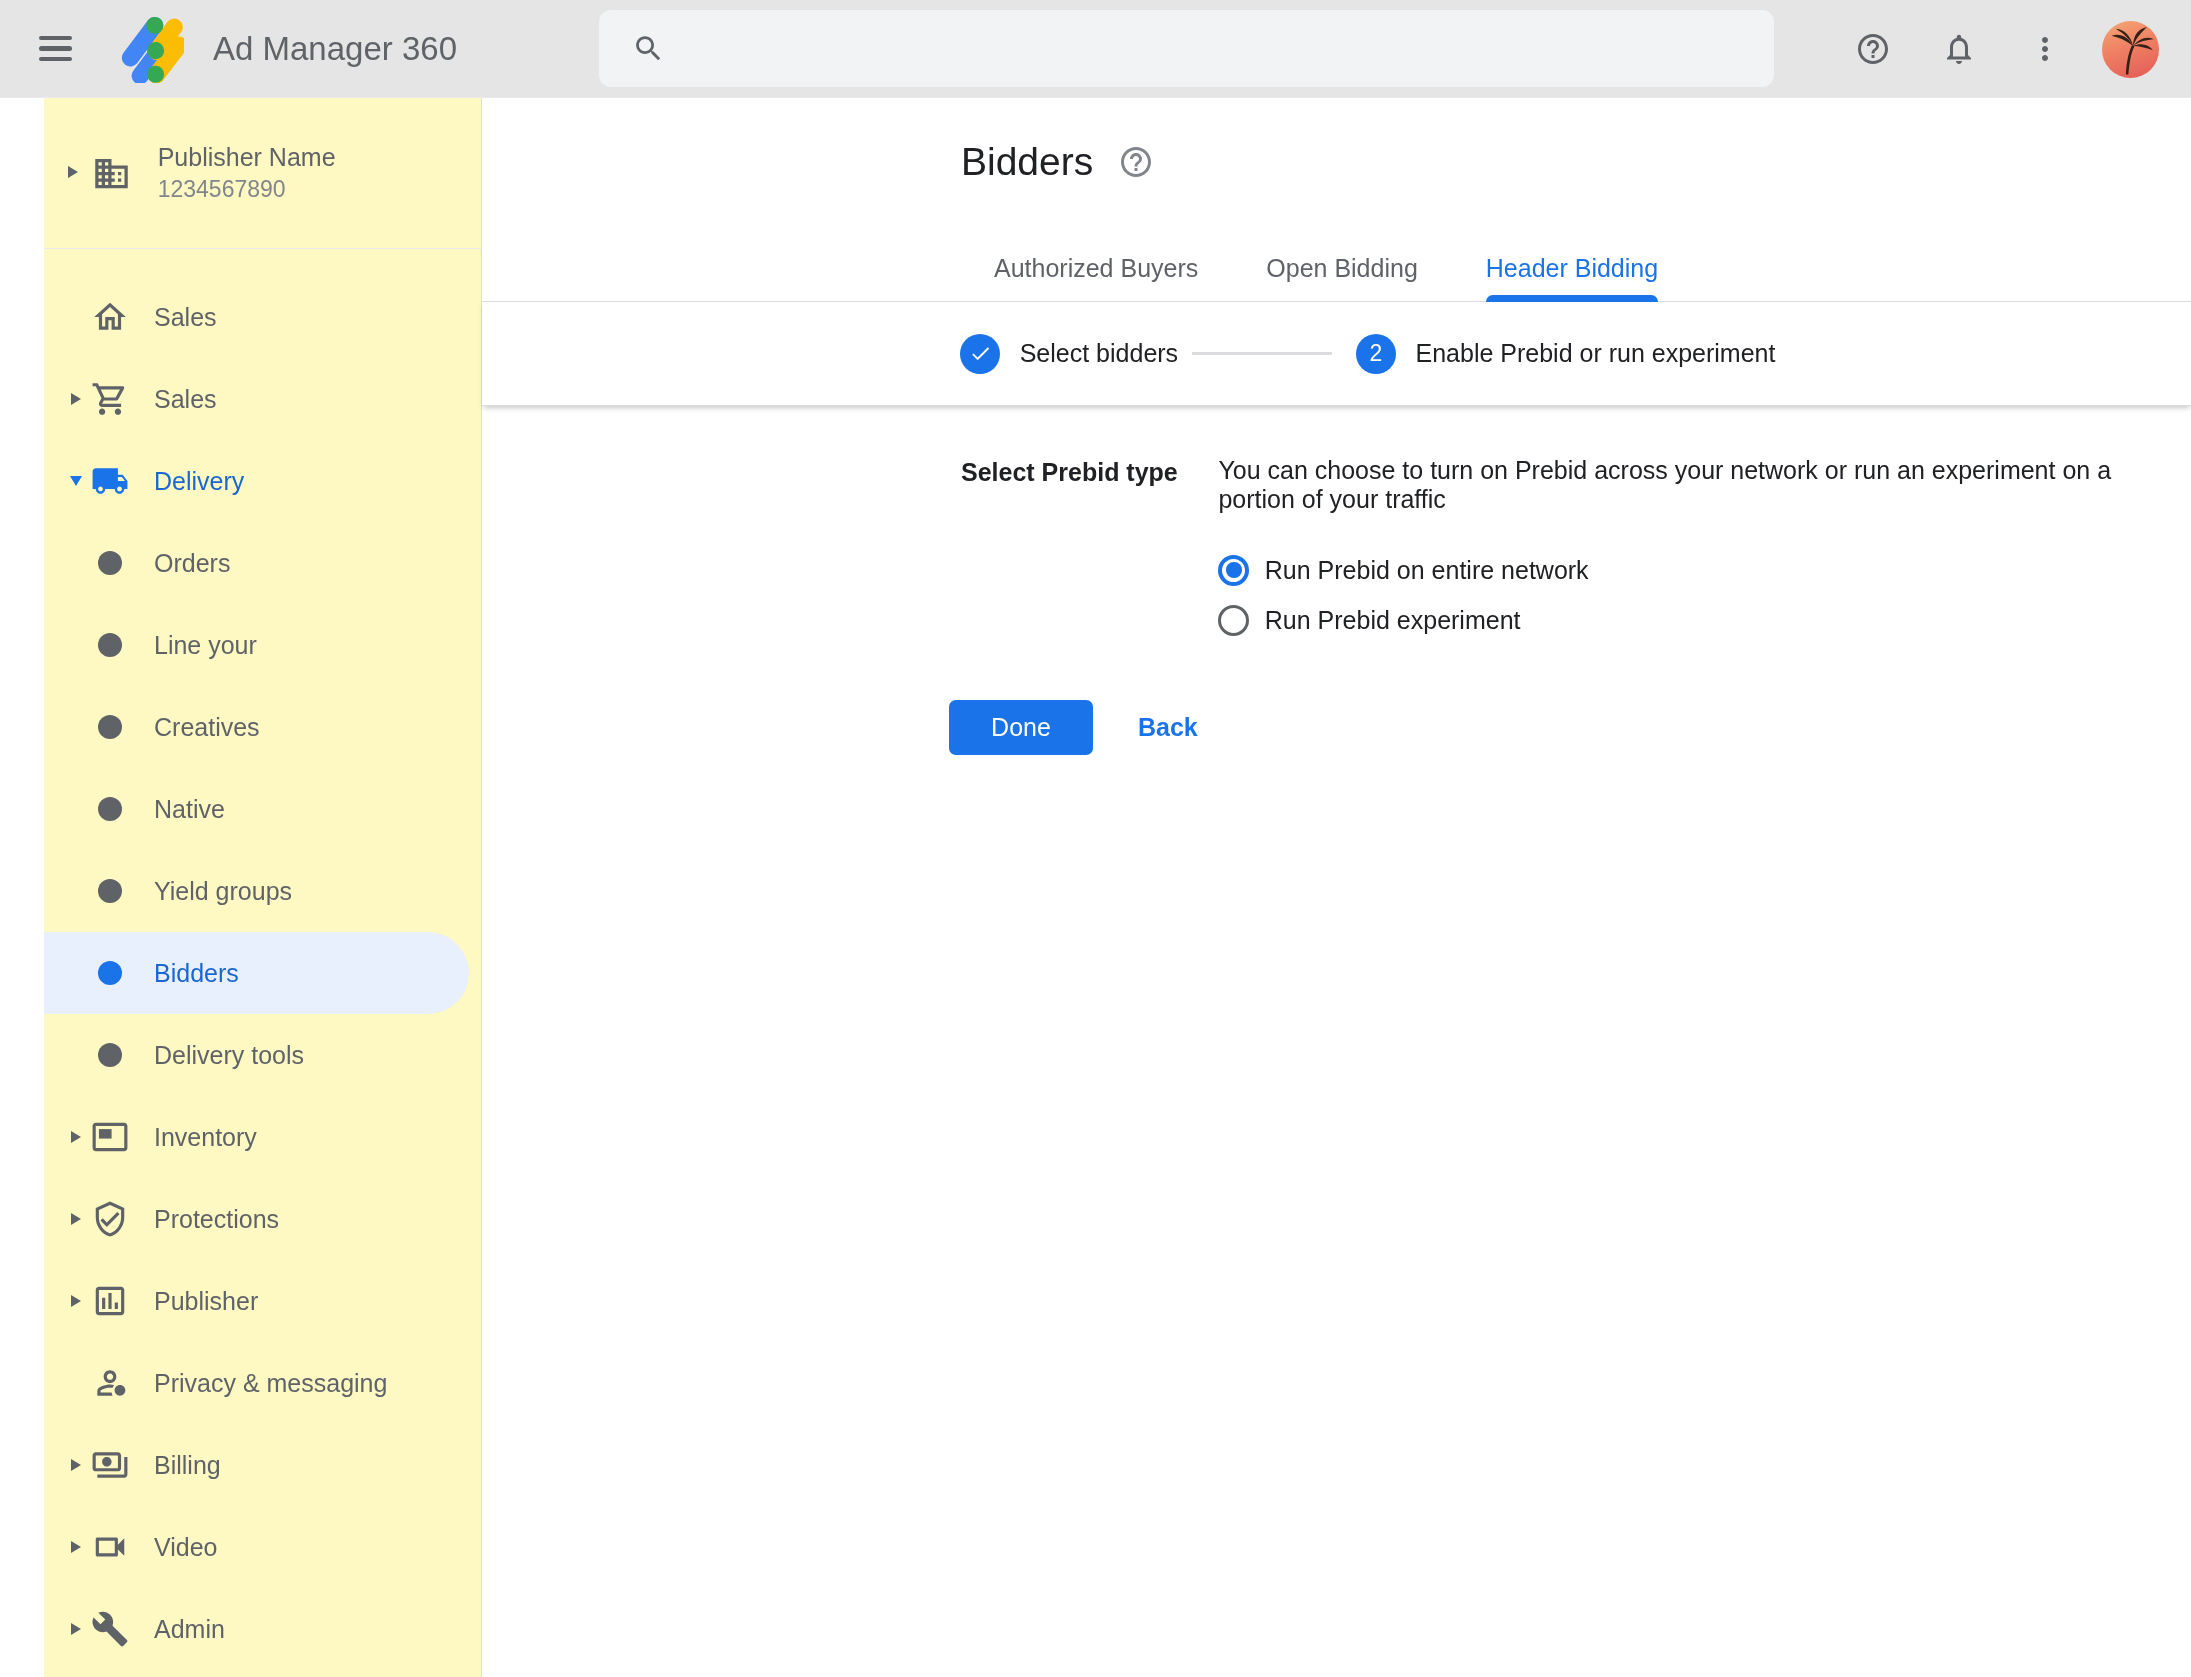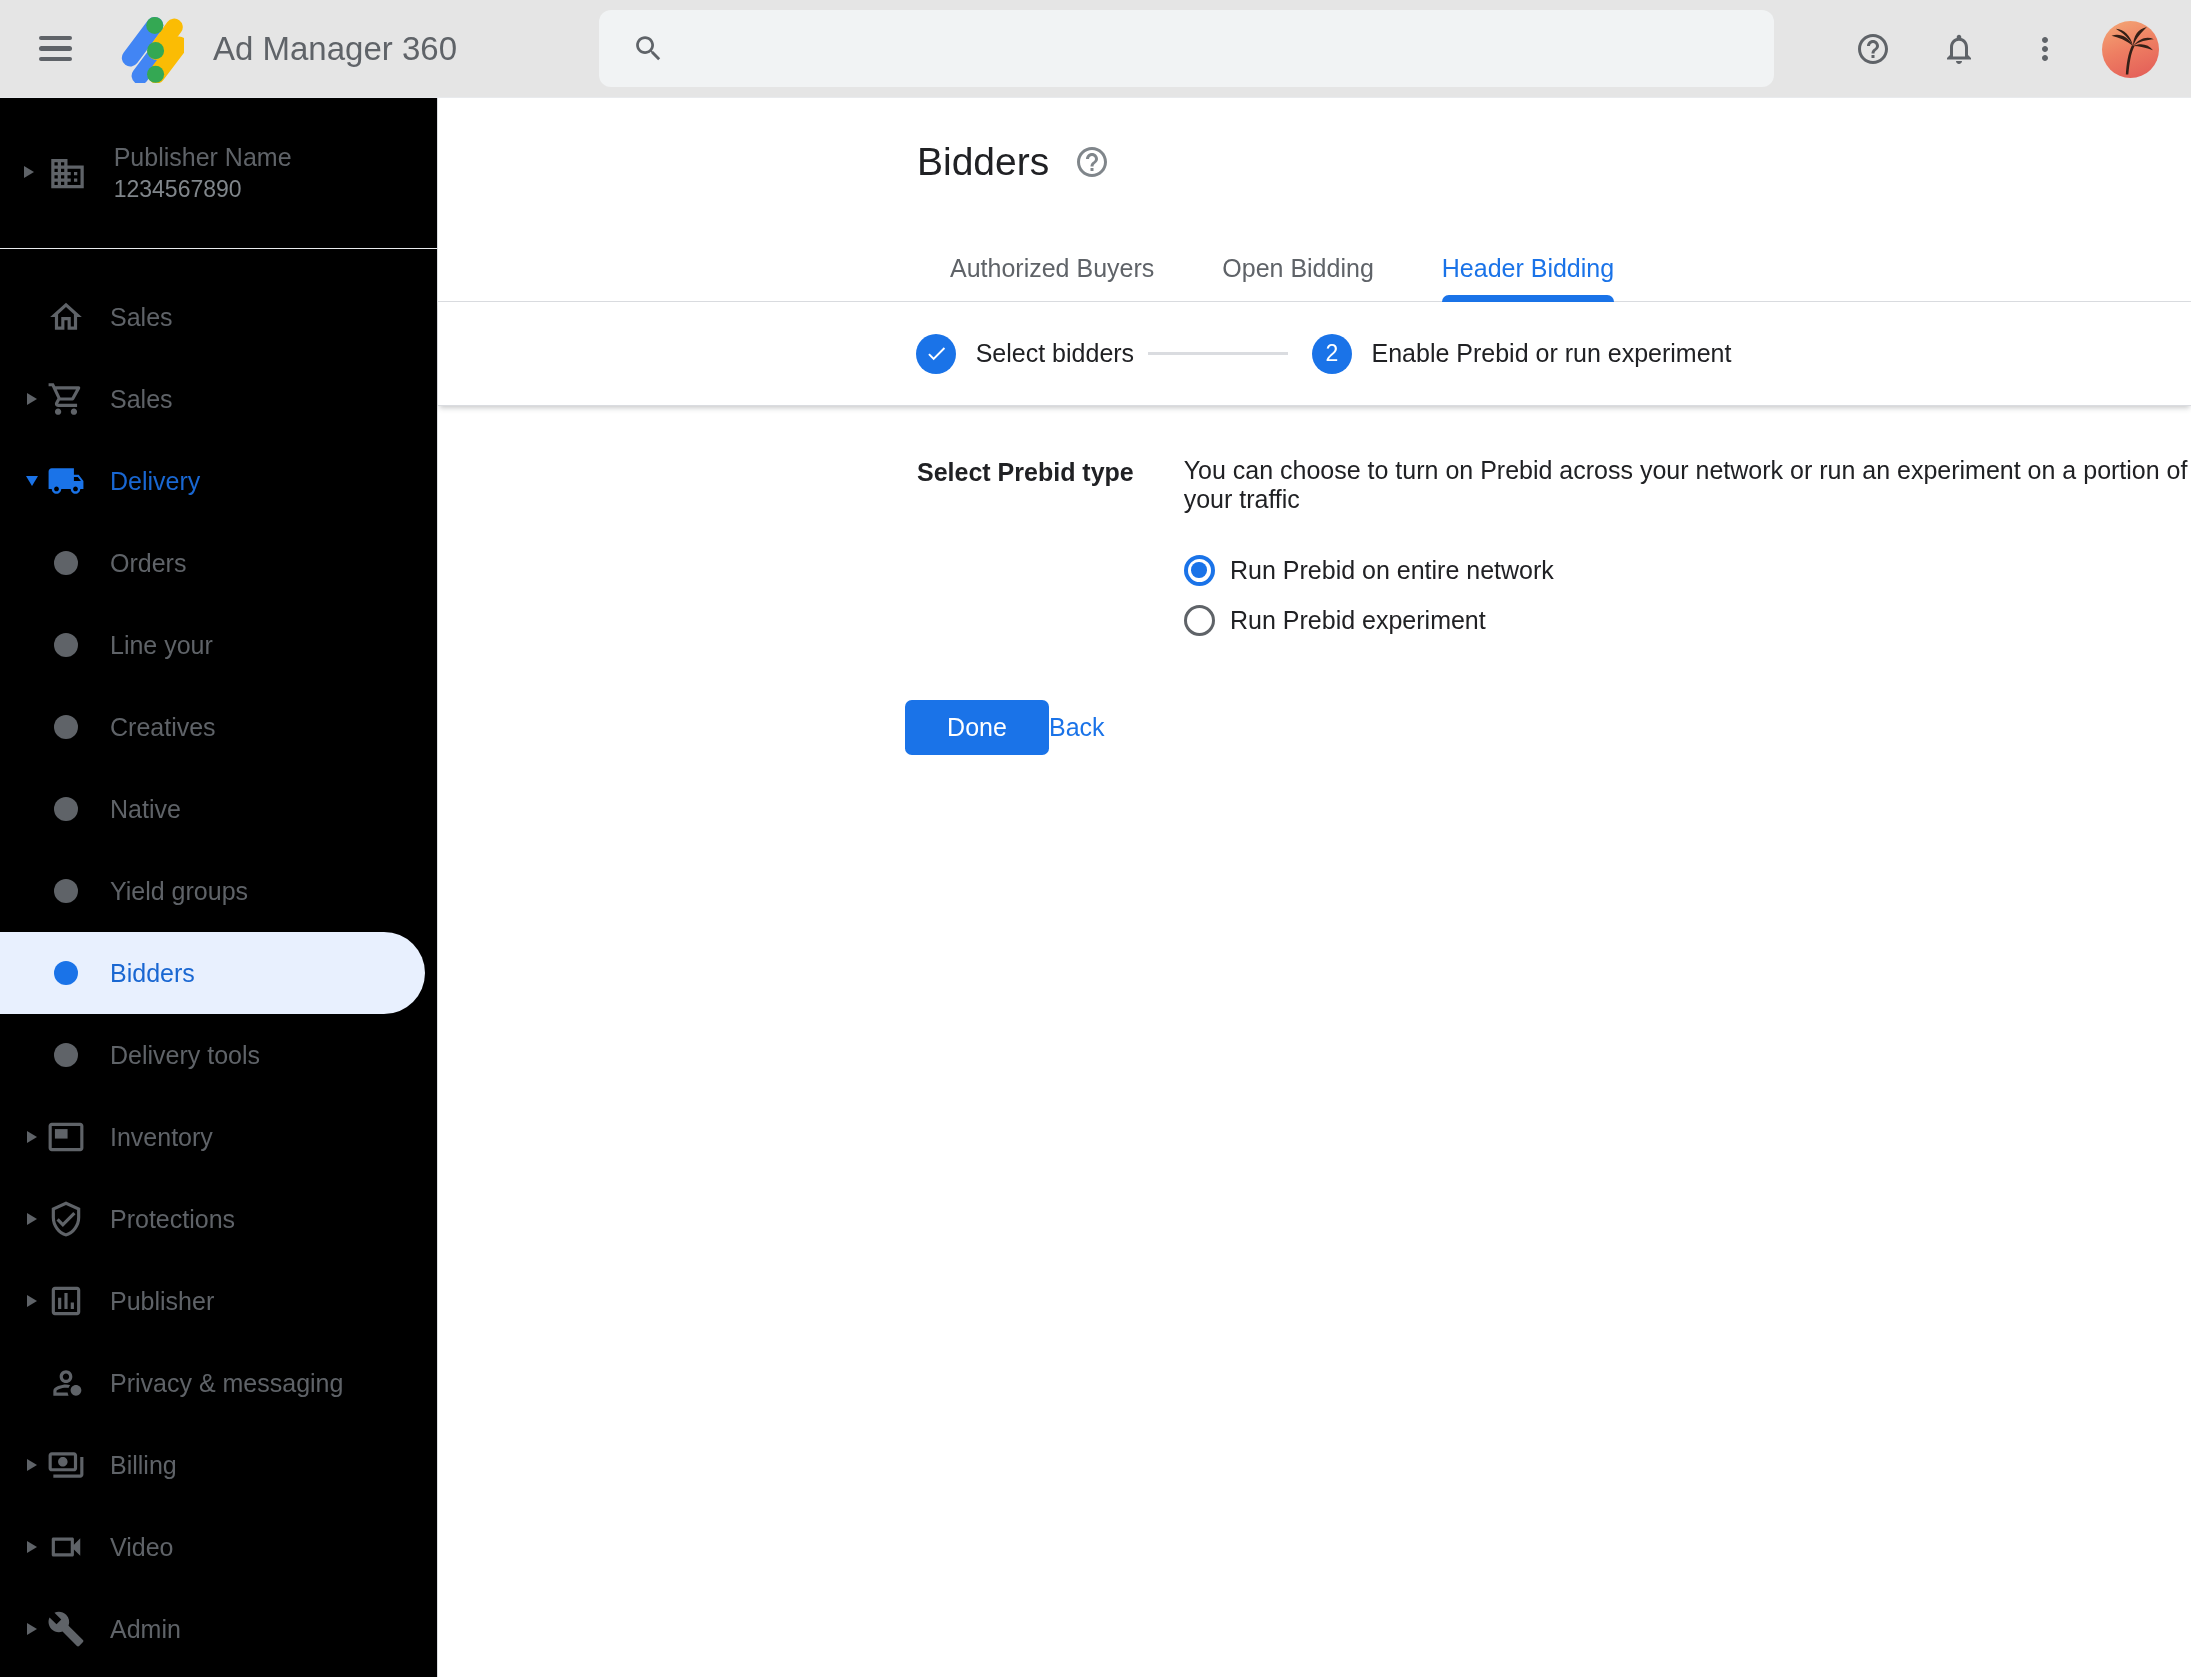--- a/index.html
+++ b/index.html
@@ -23,21 +23,21 @@
   .topbar-actions { position:absolute; right:33px; top:0; height:98px;
     display:flex; align-items:center; gap:48px; }
   .icon-btn { width:38px; height:38px; display:flex; align-items:center;
     justify-content:center; cursor:pointer; }
   .avatar { width:57px; height:57px; border-radius:50%; margin-left:-10.3px;
     overflow:hidden; cursor:pointer;
     background:linear-gradient(160deg,#f4a976 0%,#ee7e62 48%,#e25a57 100%); }
 
   
   .app-body { display:flex; height:1579px; }
-  .sidebar { width:438px; min-width:438px; border-right:0.9px solid #dadce0; background:#000000; }
+  .sidebar { width:438px; min-width:438px; border-right:0.9px solid #dadce0; background:#fef9c3;margin-left:44px; }
   .main { flex:1; background:#fff; }
 
   
   .publisher { height:151px; display:flex; align-items:center;
     border-bottom:0.9px solid #e8eaed; cursor:pointer; }
   .pub-arrow { margin-left:24px; }
   .tri-right { width:0; height:0; border-top:6.8px solid transparent;
     border-bottom:6.8px solid transparent; border-left:10.3px solid #5f6368; display:inline-block; }
   .tri-down  { width:0; height:0; border-left:6.8px solid transparent;
     border-right:6.8px solid transparent; border-top:10.3px solid #1a73e8; display:inline-block; }
@@ -89,21 +89,21 @@
   .radio.on { border:4.3px solid #1a73e8; }
   .radio.on::after { content:""; position:absolute; left:50%; top:50%; width:15.4px; height:15.4px;
     margin:-7.7px 0 0 -7.7px; border-radius:50%; background:#1a73e8; }
   .radio.off { border:3.4px solid #5f6368; }
   .radio-label { margin-left:15.4px; font-size:25px; color:#202124; }
 
   .actions { display:flex; align-items:center; margin:55px 0 0 467px; }
   .btn-done { width:144px; height:55px; border:none; border-radius:6.8px; background:#1a73e8;
     color:#fff; font-size:25px; font-weight:500; cursor:pointer;
     font-family:"Liberation Sans","DejaVu Sans",sans-serif; }
-  .link-back { font-size:25px; font-weight:400; color:#1a73e8; cursor:pointer; }
+  .link-back { margin-left:45px; font-size:25px; font-weight:700; color:#1a73e8; cursor:pointer; }
 
   svg.gray { fill:#5f6368; }
 </style>
 </head>
 <body>
 
 <header class="topbar">
   <div class="hamburger">
     <span></span>
       <span></span>

